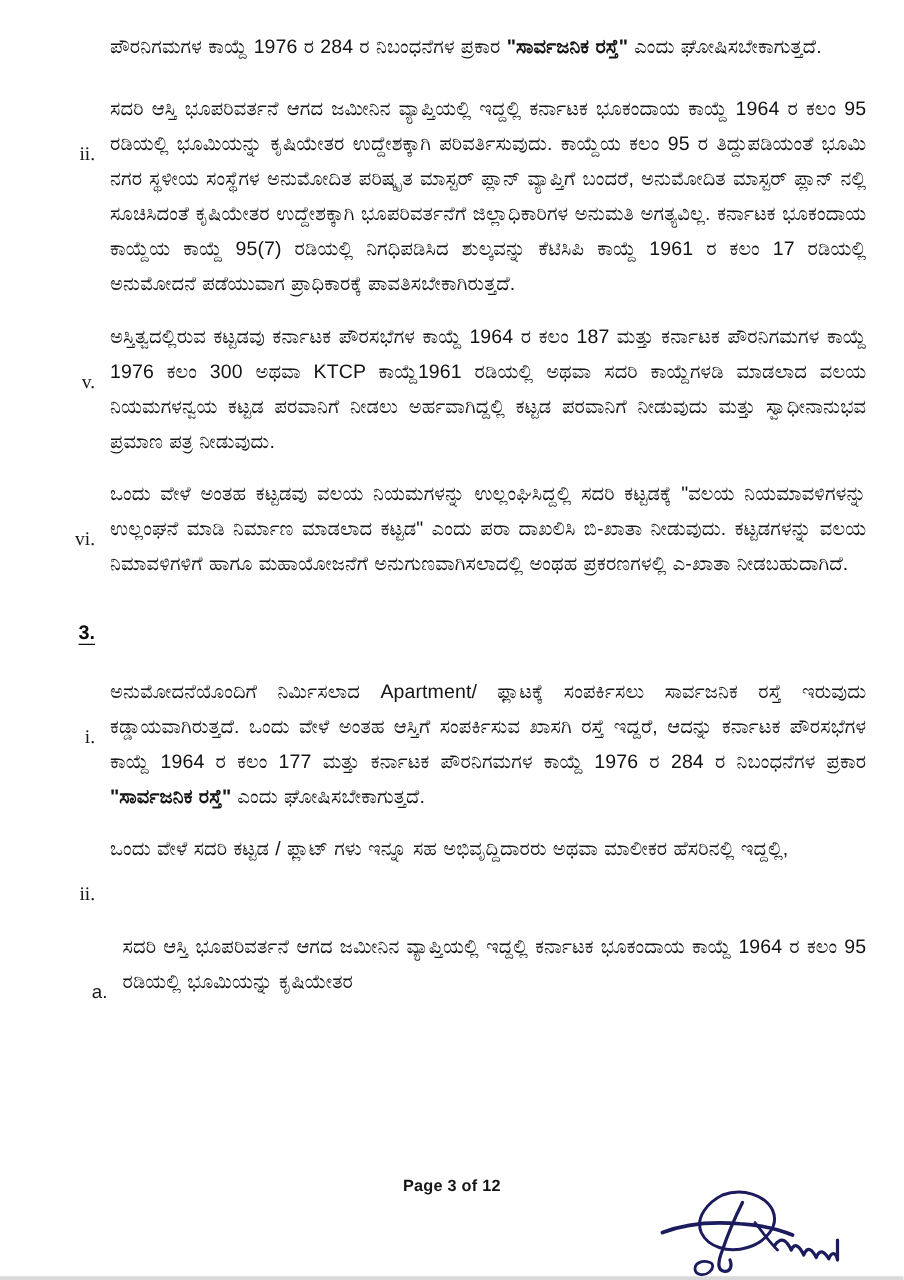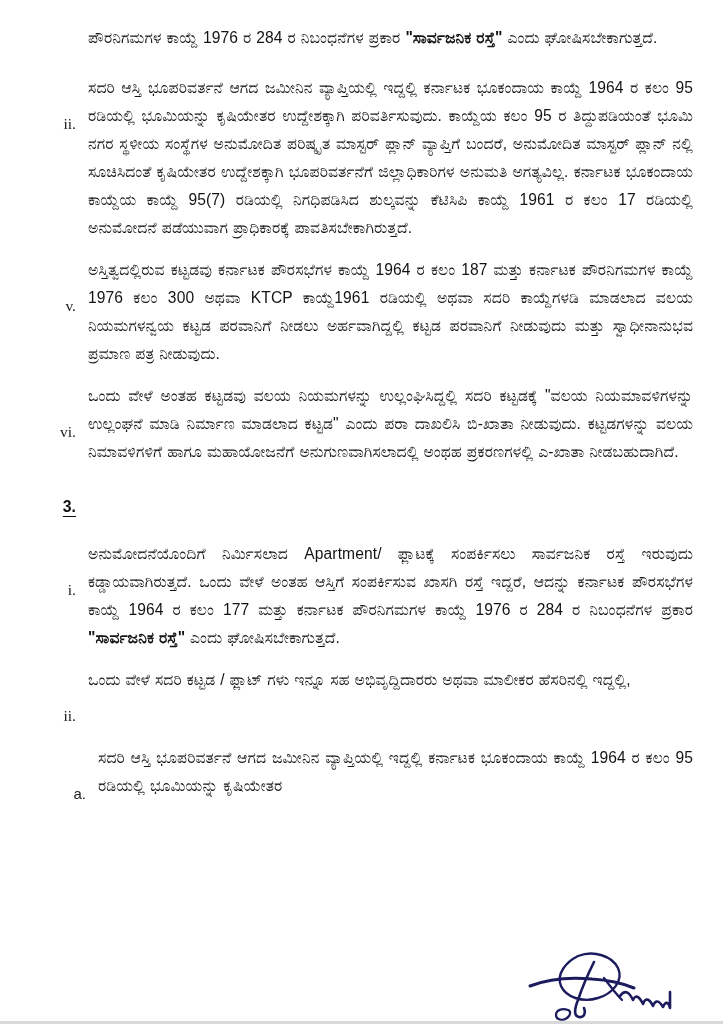--- a/index.html
+++ b/index.html
@@ -181,20 +181,21 @@
       <div class="text">ಒಂದು ವೇಳೆ ಸದರಿ ಕಟ್ಟಡ / ಫ್ಲಾಟ್ ಗಳು ಇನ್ನೂ ಸಹ ಅಭಿವೃದ್ದಿದಾರರು ಅಥವಾ ಮಾಲೀಕರ ಹೆಸರಿನಲ್ಲಿ ಇದ್ದಲ್ಲಿ,</div>
     </div>
 
     <div class="para">
       <div class="marker alpha">a.</div>
       <div class="text">ಸದರಿ ಆಸ್ತಿ ಭೂಪರಿವರ್ತನೆ ಆಗದ ಜಮೀನಿನ ವ್ಯಾಪ್ತಿಯಲ್ಲಿ ಇದ್ದಲ್ಲಿ ಕರ್ನಾಟಕ ಭೂಕಂದಾಯ ಕಾಯ್ದೆ 1964 ರ ಕಲಂ 95 ರಡಿಯಲ್ಲಿ ಭೂಮಿಯನ್ನು ಕೃಷಿಯೇತರ</div>
     </div>
 
   </div>
 
+  <div class="footer">Page 3 of 12</div>
 
   <div class="signature">
     <svg viewBox="0 0 190 74" xmlns="http://www.w3.org/2000/svg" aria-hidden="true">
       <g fill="none" stroke="#1b1b5e" stroke-linecap="round" stroke-linejoin="round">
         <path d="M70 8 C 86 2, 104 8, 110 20 C 116 33, 104 46, 90 50 C 74 55, 58 49, 53 38 C 48 26, 58 14, 70 8 Z" stroke-width="2.4"></path>
         <path d="M22 38 C 40 31, 62 29, 84 31 C 100 32, 114 35, 126 40" stroke-width="3"></path>
         <path d="M86 14 C 80 26, 74 40, 70 52 C 66 62, 66 68, 71 69 C 76 70, 78 65, 76 60" stroke-width="2.6"></path>
         <path d="M96 30 C 102 38, 108 46, 114 52" stroke-width="2.2"></path>
         <path d="M112 48 C 118 40, 122 46, 125 52 C 128 45, 132 50, 135 56 C 138 48, 142 52, 145 58 C 148 50, 152 54, 155 59 C 158 52, 161 55, 162 60 L 162 44" stroke-width="2.6"></path>
         <path d="M60 62 C 54 60, 48 62, 48 67 C 48 72, 55 73, 59 70 C 63 67, 63 63, 60 62 Z" stroke-width="2.2"></path>

